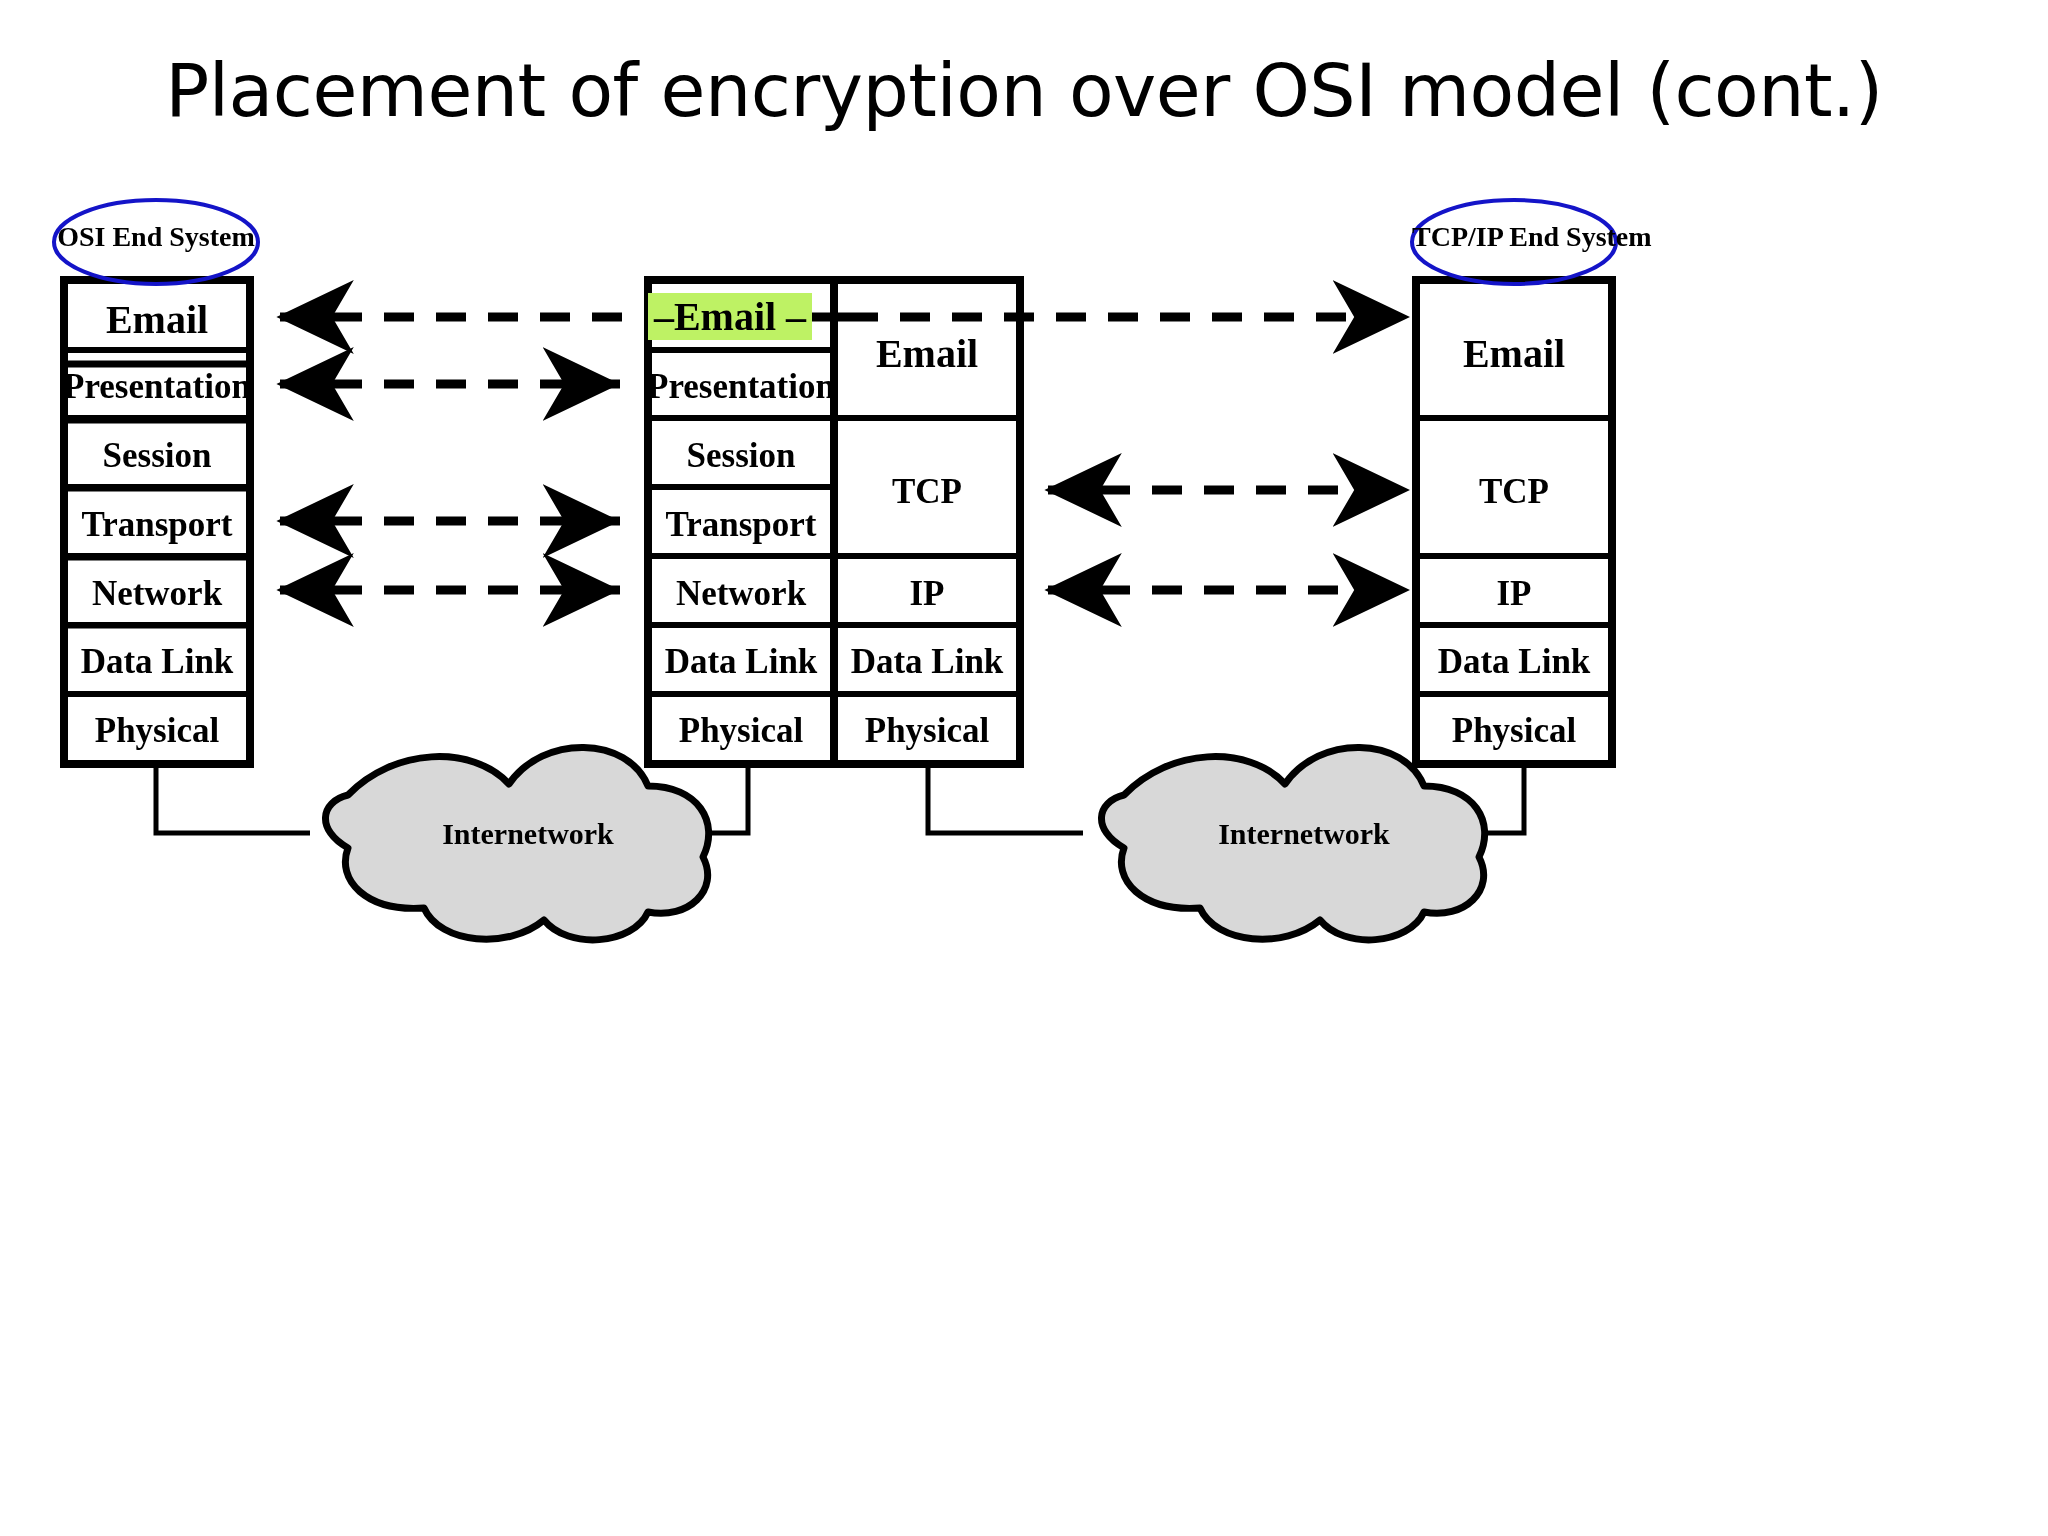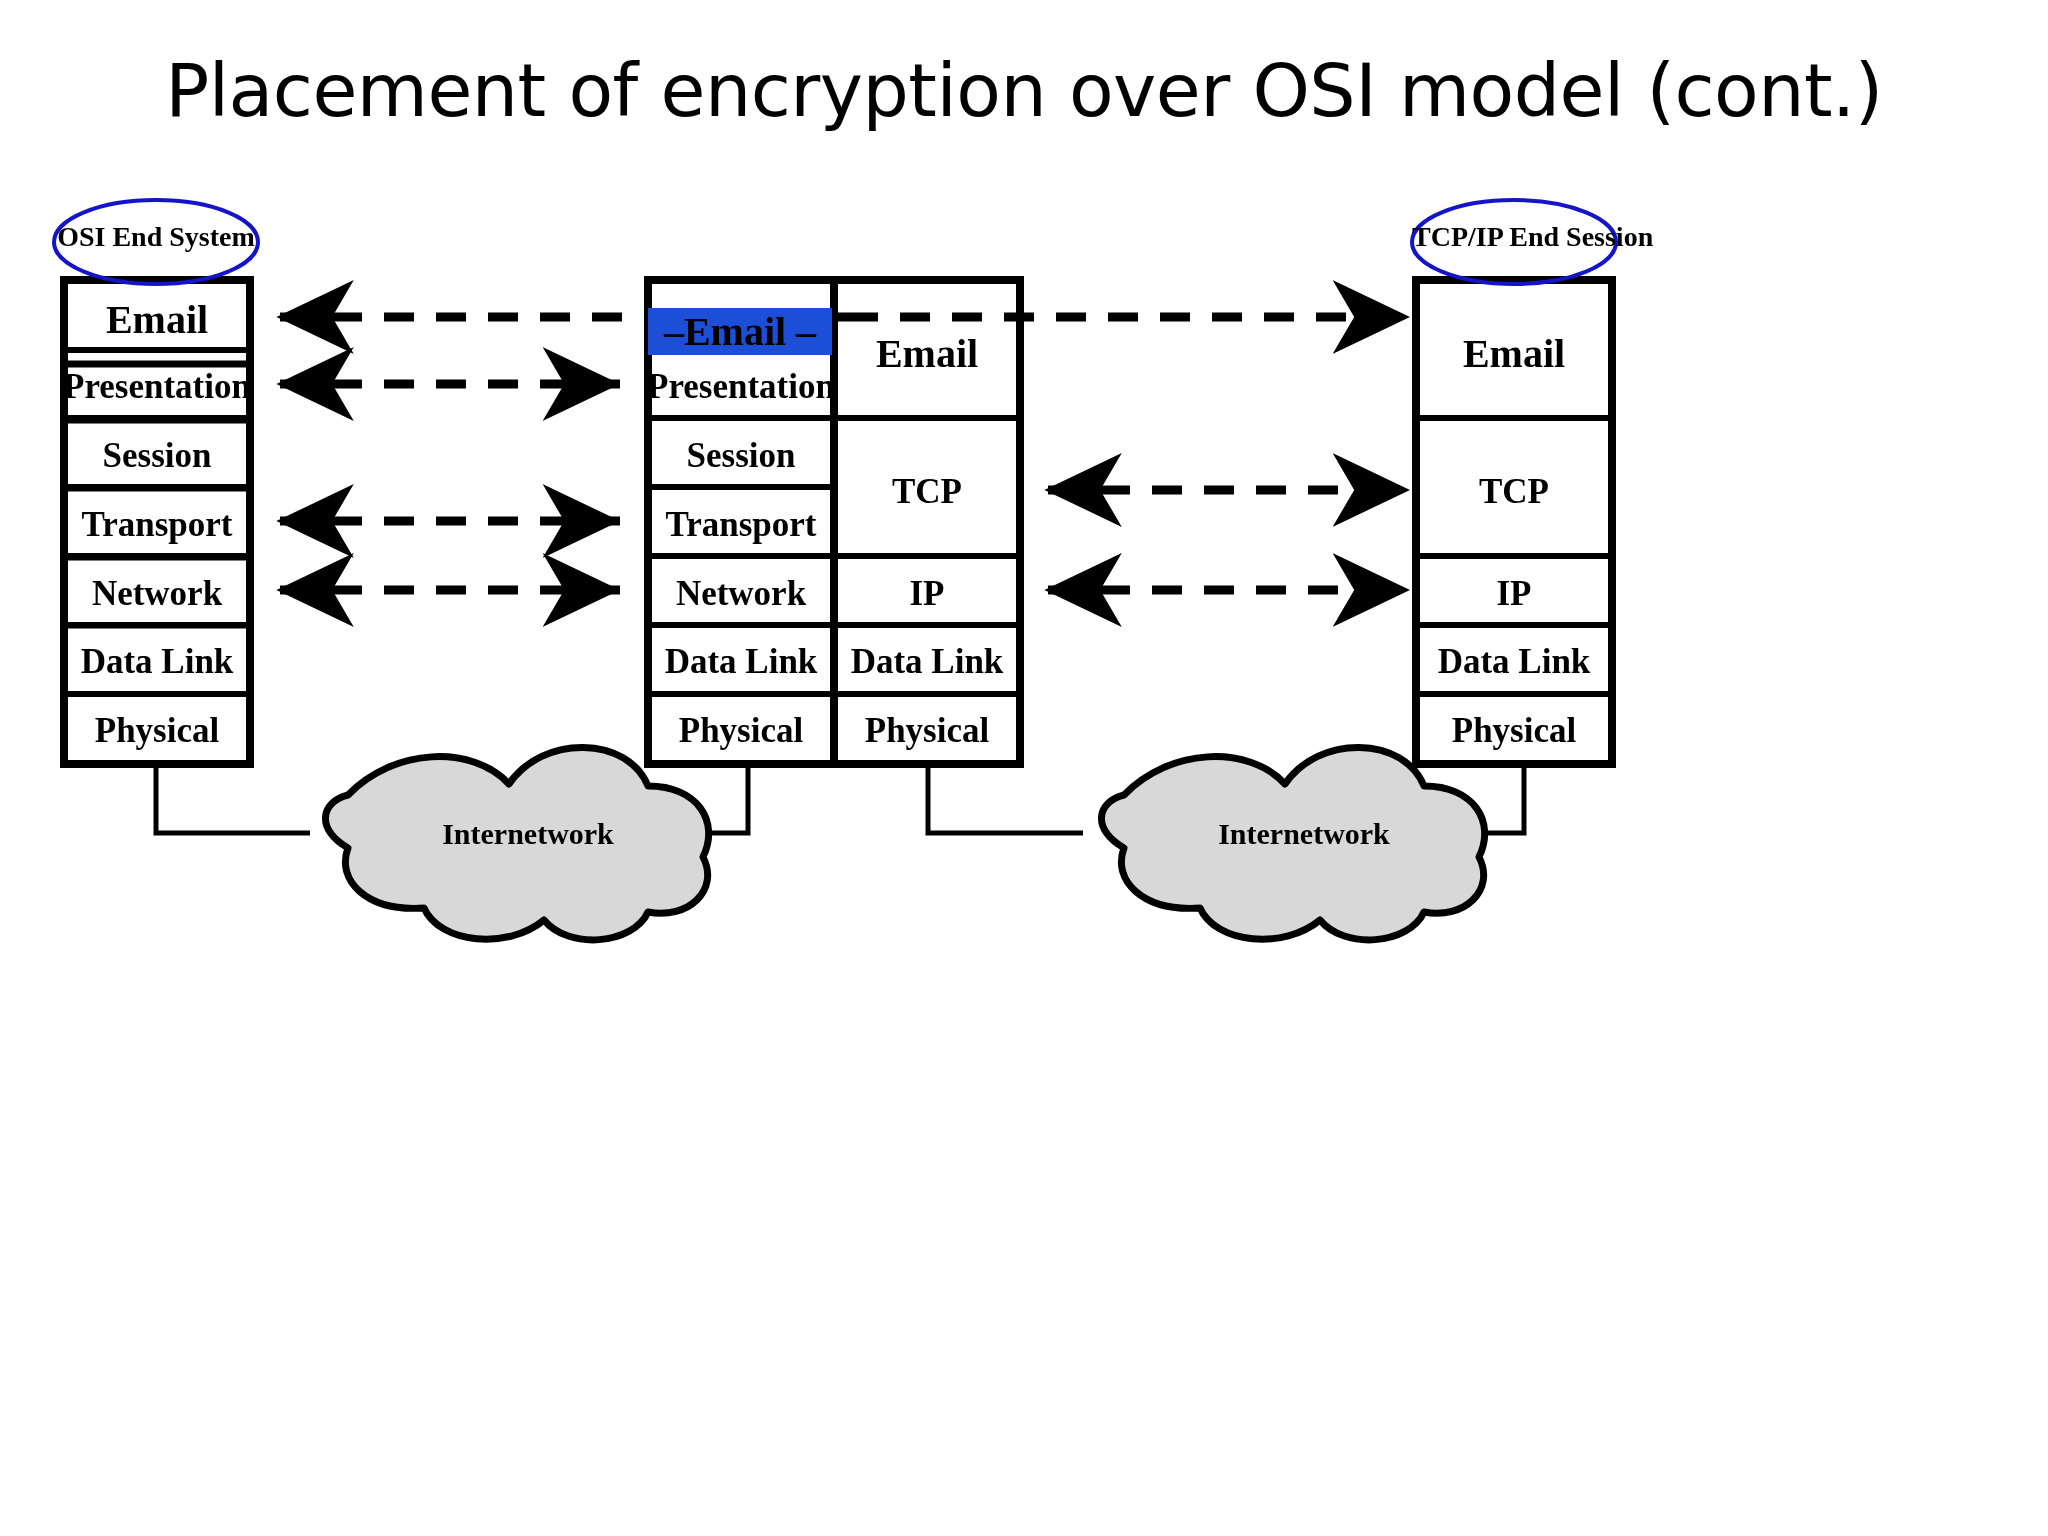--- a/index.html
+++ b/index.html
@@ -189,31 +189,31 @@
                C 1094,912 1064,880 1076,848
                C 1044,830 1048,802 1076,795 Z" fill="#d8d8d8" stroke="#000000" stroke-width="7" stroke-linejoin="round"></path>
     </g>
   </svg>
 
   <div class="dtext cap-label" style="left:6px; top:222px; width:204px;">OSI End
 System</div>
 
 
   <div class="dtext cap-label" style="left:1364px; top:222px; width:204px;">TCP/IP End
-Session</div>
+System</div>
 
   <div class="dtext layer-label-big" style="left:16px; top:296px; width:186px;">Email</div>
   <div class="dtext layer-label" style="left:10px; top:367px; width:198px;">Presentation</div>
   <div class="dtext layer-label" style="left:16px; top:436px; width:186px;">Session</div>
   <div class="dtext layer-label" style="left:16px; top:505px; width:186px;">Transport</div>
   <div class="dtext layer-label" style="left:16px; top:574px; width:186px;">Network</div>
   <div class="dtext layer-label" style="left:16px; top:642px; width:186px;">Data Link</div>
   <div class="dtext layer-label" style="left:16px; top:711px; width:186px;">Physical</div>
 
-  <div class="dtext layer-label-big" style="left:600px; top:308px; width:184px; background:#1d4ed8;">–Email –</div>
+  <div class="dtext layer-label-big" style="left:600px; top:293px; width:164px; background:#bef264;">–Email –</div>
   <div class="dtext layer-label" style="left:594px; top:367px; width:198px;">Presentation</div>
   <div class="dtext layer-label" style="left:600px; top:436px; width:186px;">Session</div>
   <div class="dtext layer-label" style="left:600px; top:505px; width:186px;">Transport</div>
   <div class="dtext layer-label" style="left:600px; top:574px; width:186px;">Network</div>
   <div class="dtext layer-label" style="left:600px; top:642px; width:186px;">Data Link</div>
   <div class="dtext layer-label" style="left:600px; top:711px; width:186px;">Physical</div>
 
   <div class="dtext layer-label-big" style="left:786px; top:330px; width:186px;">Email</div>
   <div class="dtext layer-label" style="left:786px; top:472px; width:186px;">TCP</div>
   <div class="dtext layer-label" style="left:786px; top:574px; width:186px;">IP</div>

